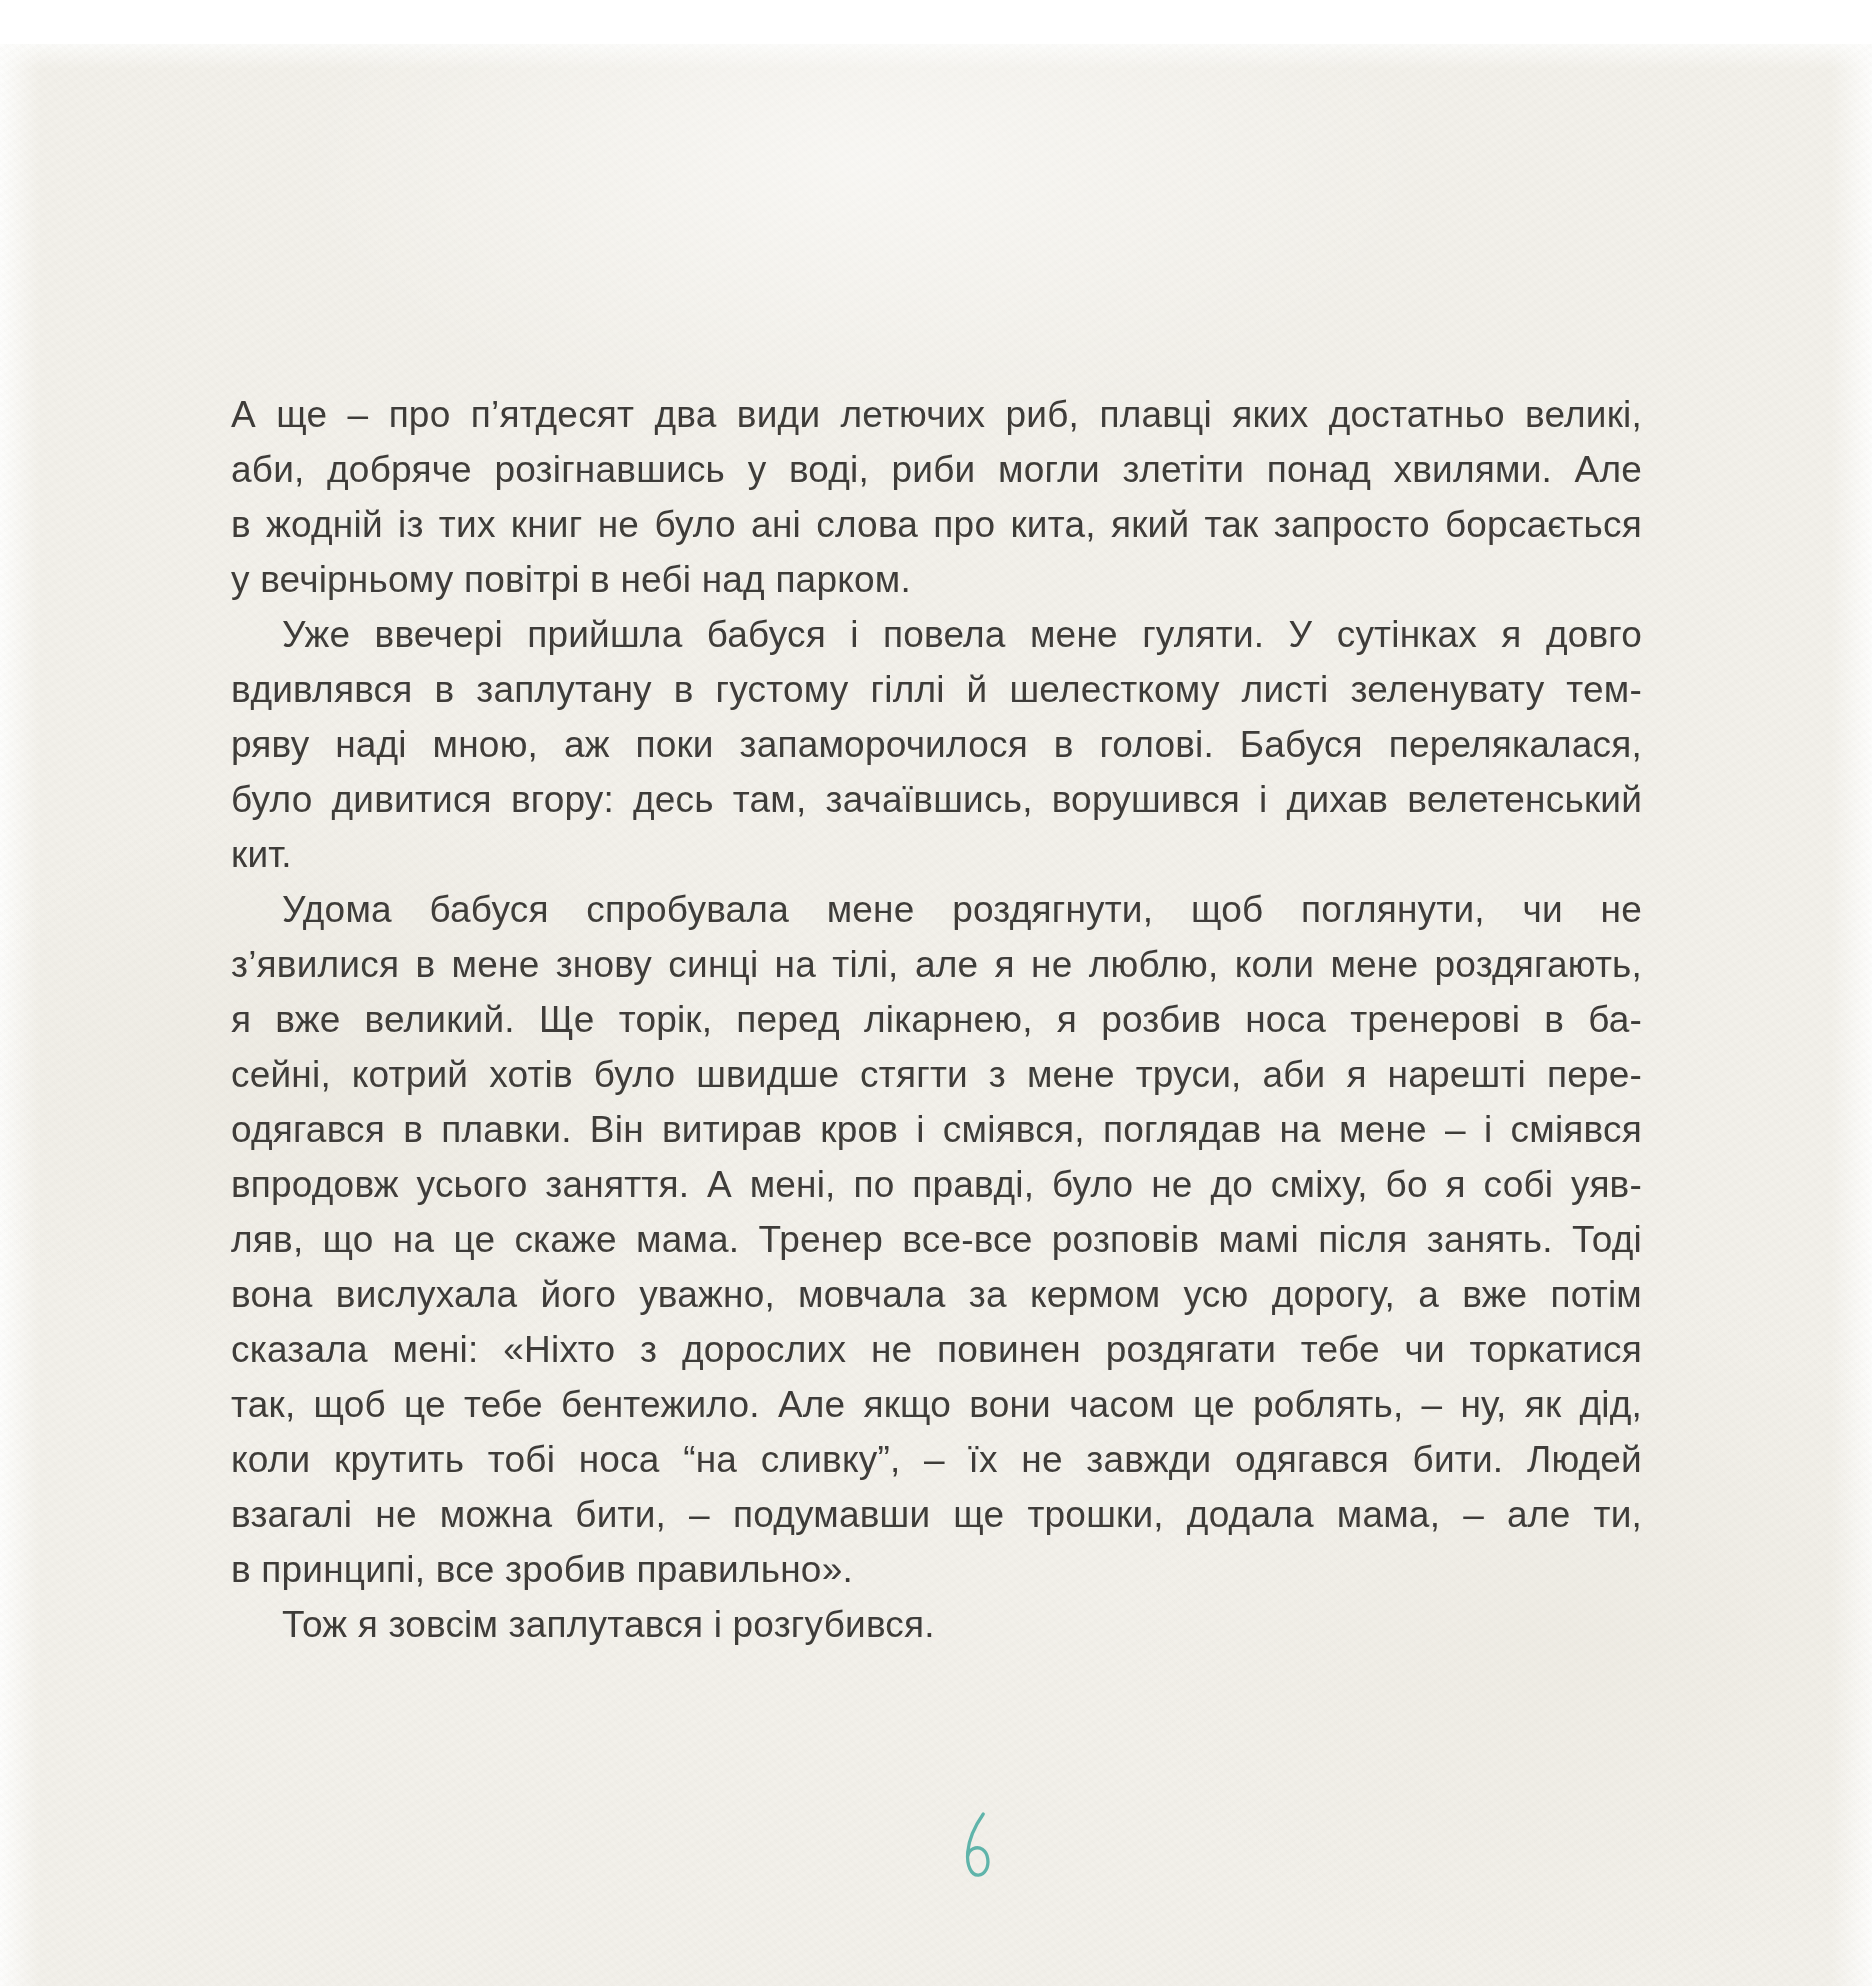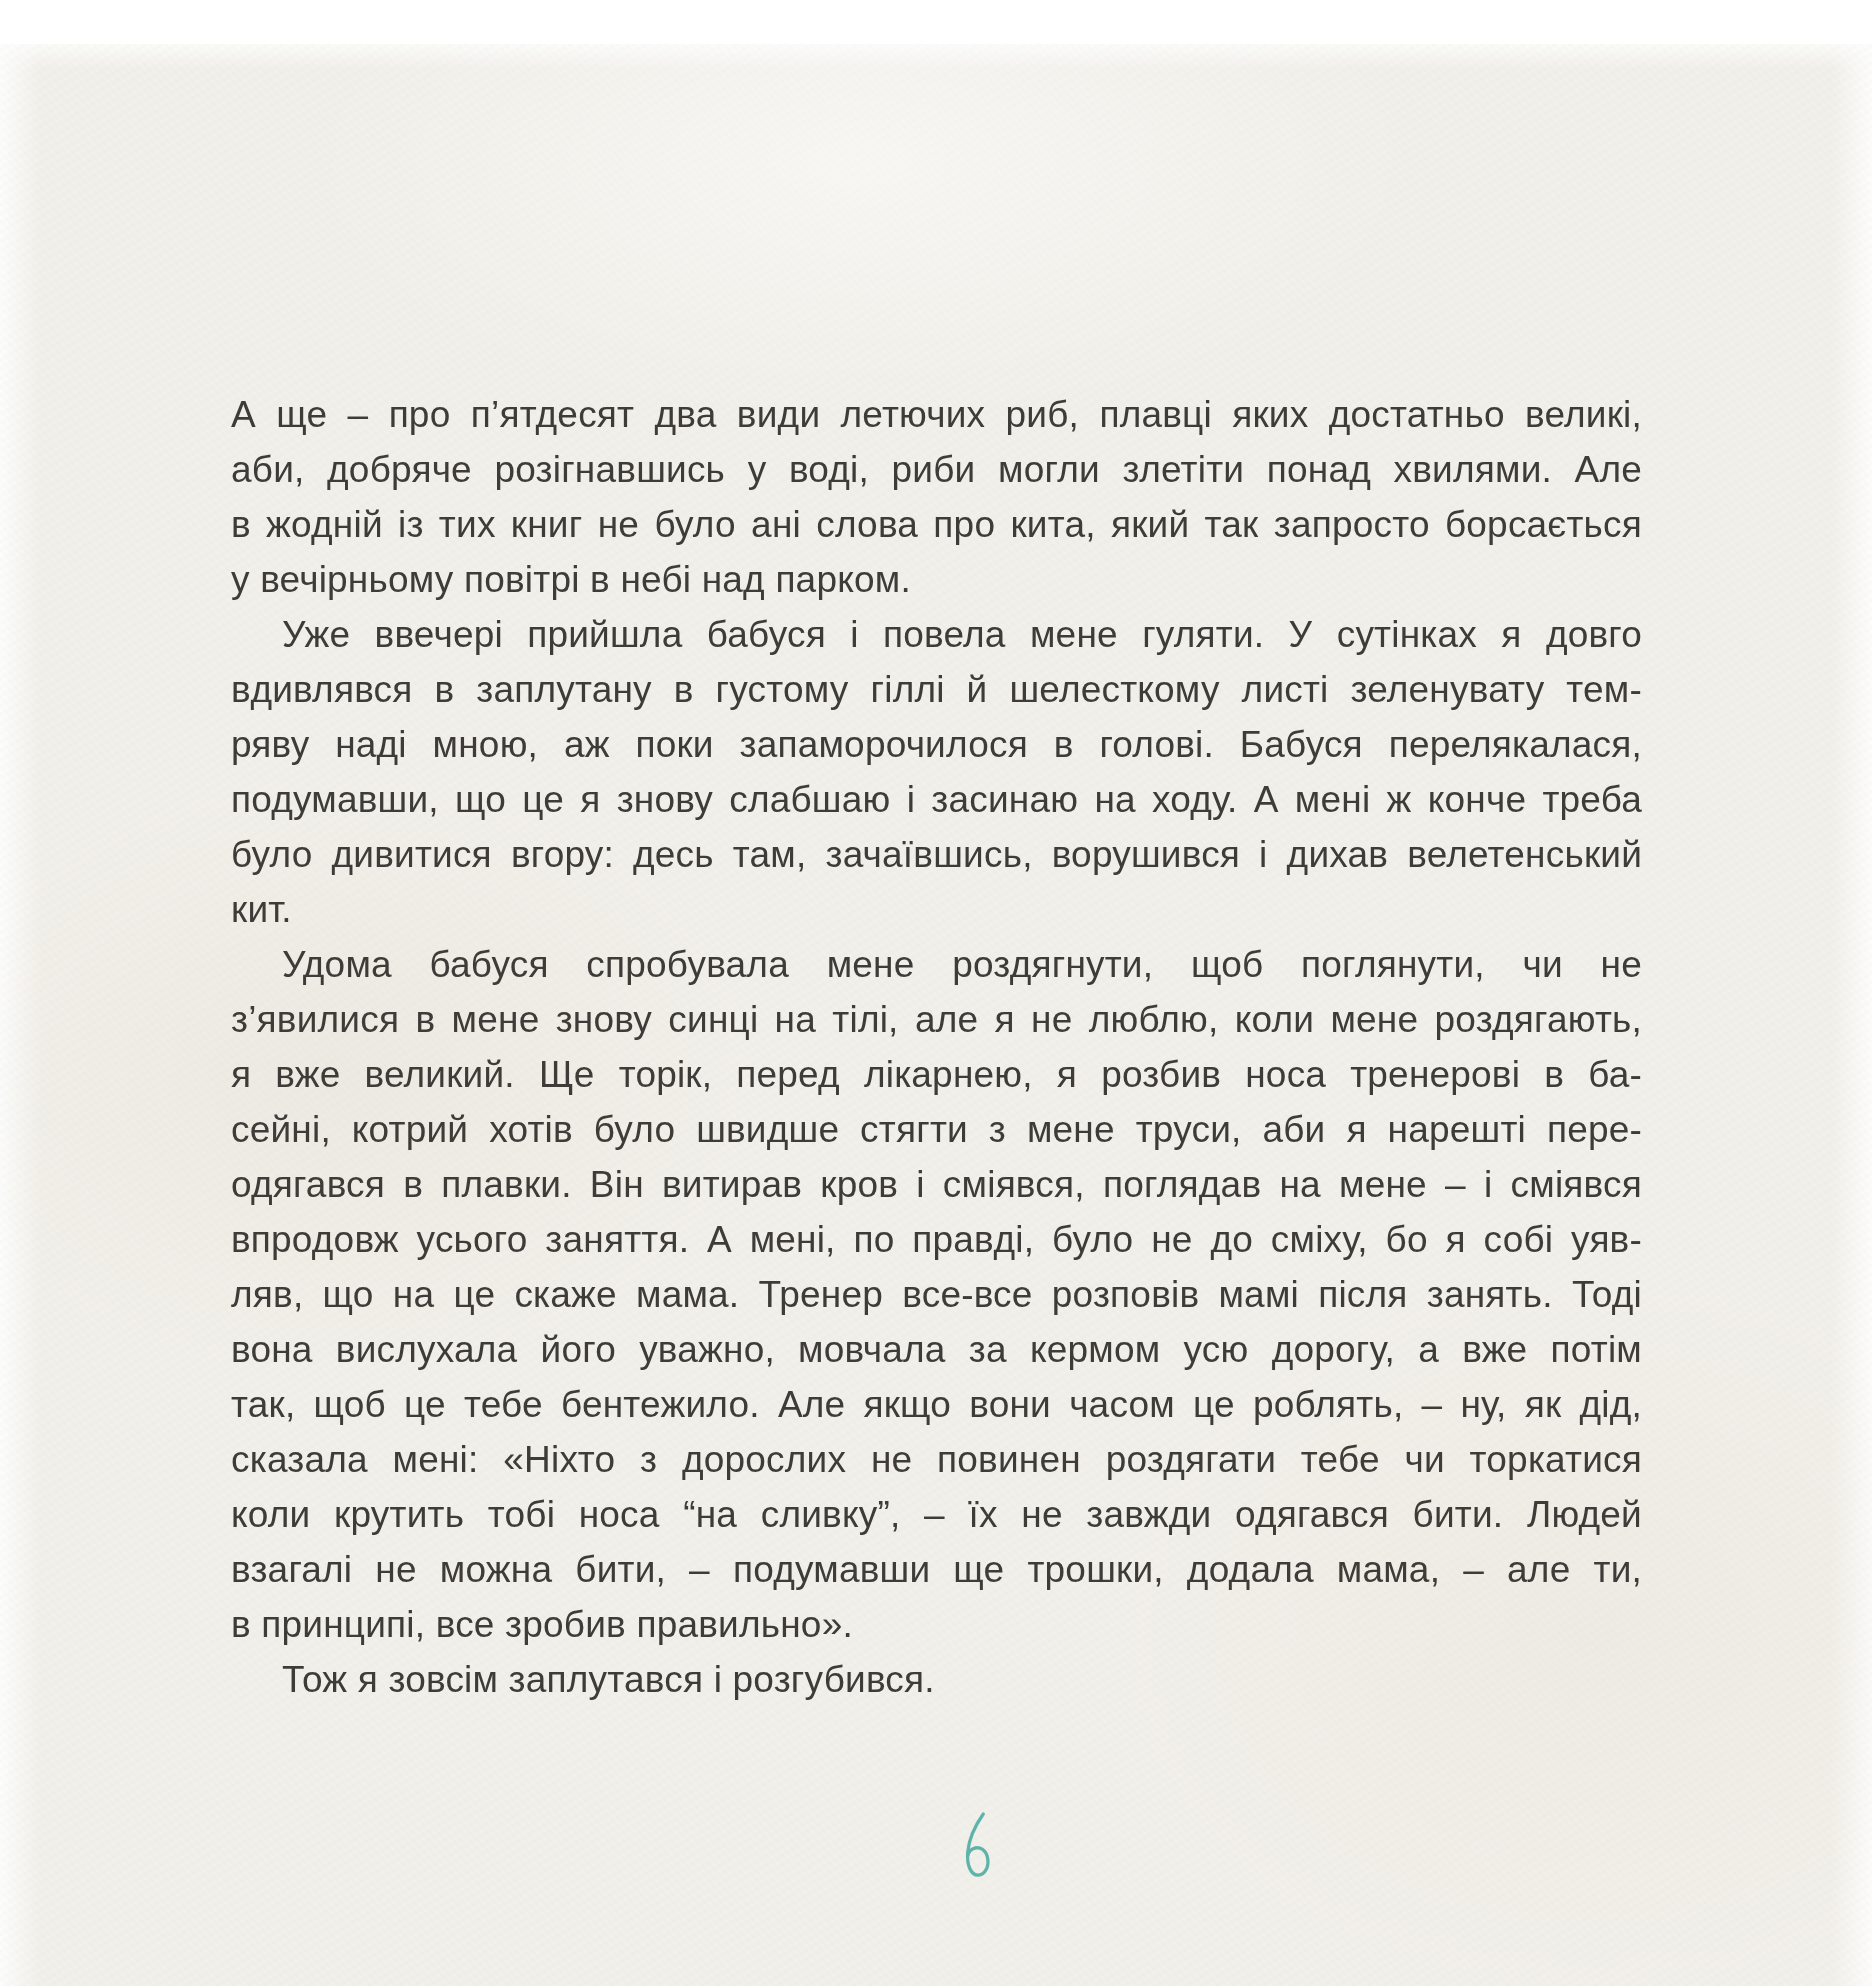--- a/index.html
+++ b/index.html
@@ -89,35 +89,34 @@
       <div class="para">
         <div class="line">А ще – про п’ятдесят два види летючих риб, плавці яких достатньо великі,</div>
         <div class="line">аби, добряче розігнавшись у воді, риби могли злетіти понад хвилями. Але</div>
         <div class="line">в жодній із тих книг не було ані слова про кита, який так запросто борсається</div>
         <div class="line last">у вечірньому повітрі в небі над парком.</div>
       </div>
       <div class="para">
         <div class="line indent">Уже ввечері прийшла бабуся і повела мене гуляти. У сутінках я довго</div>
         <div class="line">вдивлявся в заплутану в густому гіллі й шелесткому листі зеленувату тем-</div>
         <div class="line">ряву наді мною, аж поки запаморочилося в голові. Бабуся перелякалася,</div>
-        <div class="line">подумавши, що це я знову слабшаю і засинаю на ходу. А мені ж конче треба</div>
         <div class="line">було дивитися вгору: десь там, зачаївшись, ворушився і дихав велетенський</div>
         <div class="line last">кит.</div>
       </div>
       <div class="para">
         <div class="line indent">Удома бабуся спробувала мене роздягнути, щоб поглянути, чи не</div>
         <div class="line">з’явилися в мене знову синці на тілі, але я не люблю, коли мене роздягають,</div>
         <div class="line">я вже великий. Ще торік, перед лікарнею, я розбив носа тренерові в ба-</div>
         <div class="line">сейні, котрий хотів було швидше стягти з мене труси, аби я нарешті пере-</div>
         <div class="line">одягався в плавки. Він витирав кров і сміявся, поглядав на мене – і сміявся</div>
         <div class="line">впродовж усього заняття. А мені, по правді, було не до сміху, бо я собі уяв-</div>
         <div class="line">ляв, що на це скаже мама. Тренер все-все розповів мамі після занять. Тоді</div>
         <div class="line">вона вислухала його уважно, мовчала за кермом усю дорогу, а вже потім</div>
+        <div class="line">сказала мені: «Ніхто з дорослих не повинен роздягати тебе чи торкатися</div>
         <div class="line">так, щоб це тебе бентежило. Але якщо вони часом це роблять, – ну, як дід,</div>
-        <div class="line">сказала мені: «Ніхто з дорослих не повинен роздягати тебе чи торкатися</div>
         <div class="line">коли крутить тобі носа “на сливку”, – їх не завжди одягався бити. Людей</div>
         <div class="line">взагалі не можна бити, – подумавши ще трошки, додала мама, – але ти,</div>
         <div class="line last">в принципі, все зробив правильно».</div>
       </div>
       <div class="para">
         <div class="line last indent">Тож я зовсім заплутався і розгубився.</div>
       </div>
     </div>
 
   <div class="page-number">

